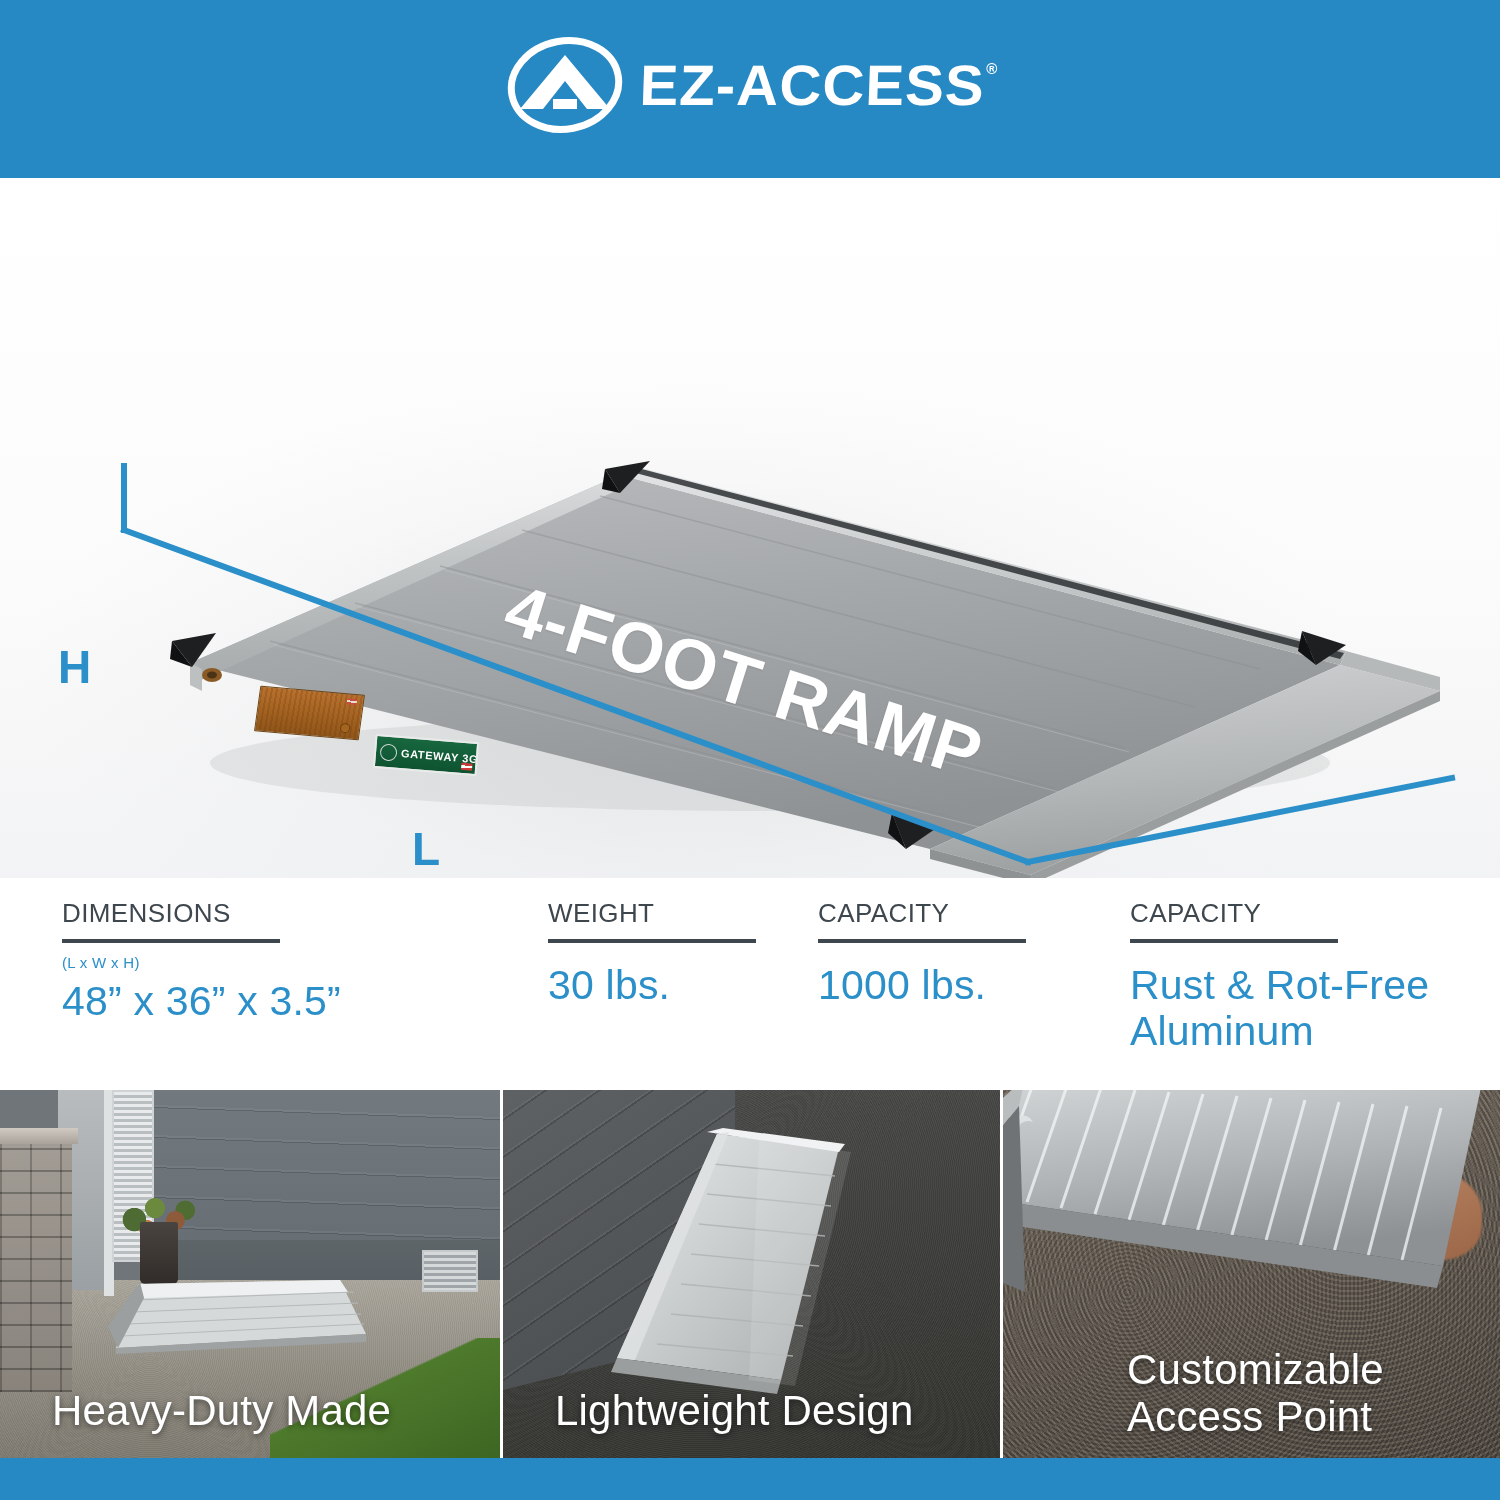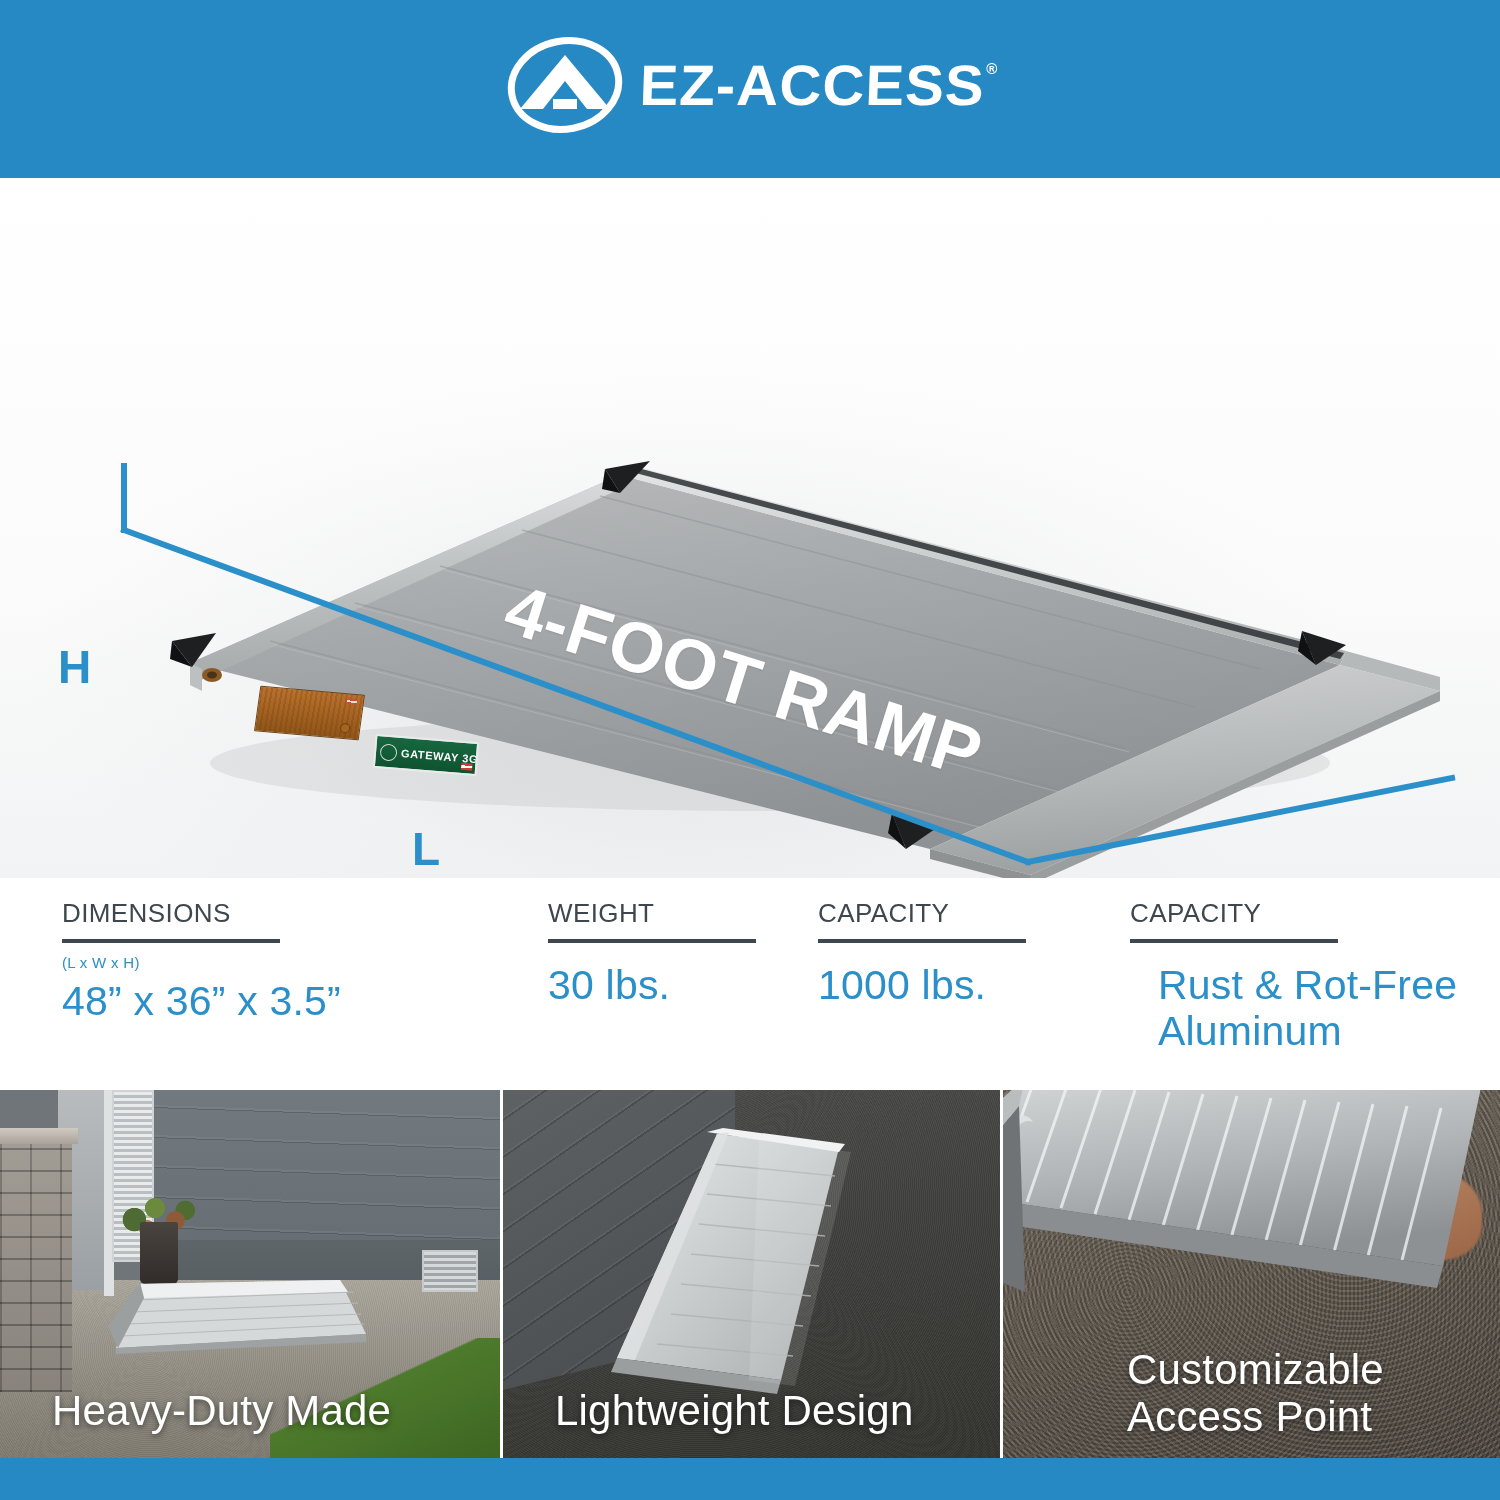--- a/index.html
+++ b/index.html
@@ -223,21 +223,21 @@
     letter-spacing: 0.3px;
   }
   .spec-value {
     margin-top: 9px;
     font-size: 41px;
     color: #2b8fc9;
     line-height: 1.12;
     letter-spacing: 0.2px;
     white-space: nowrap;
   }
-  .spec-value.wrap { white-space: normal; max-width: 300px; margin-left: 28px; }
+  .spec-value.wrap { white-space: normal; max-width: 300px; }
 
   .spec-dimensions { left: 62px; }
   .spec-dimensions .spec-rule { width: 218px; }
   .spec-weight { left: 548px; }
   .spec-weight .spec-rule { width: 208px; }
   .spec-capacity { left: 818px; }
   .spec-capacity .spec-rule { width: 208px; }
   .spec-material { left: 1130px; }
   .spec-material .spec-rule { width: 208px; }
 

